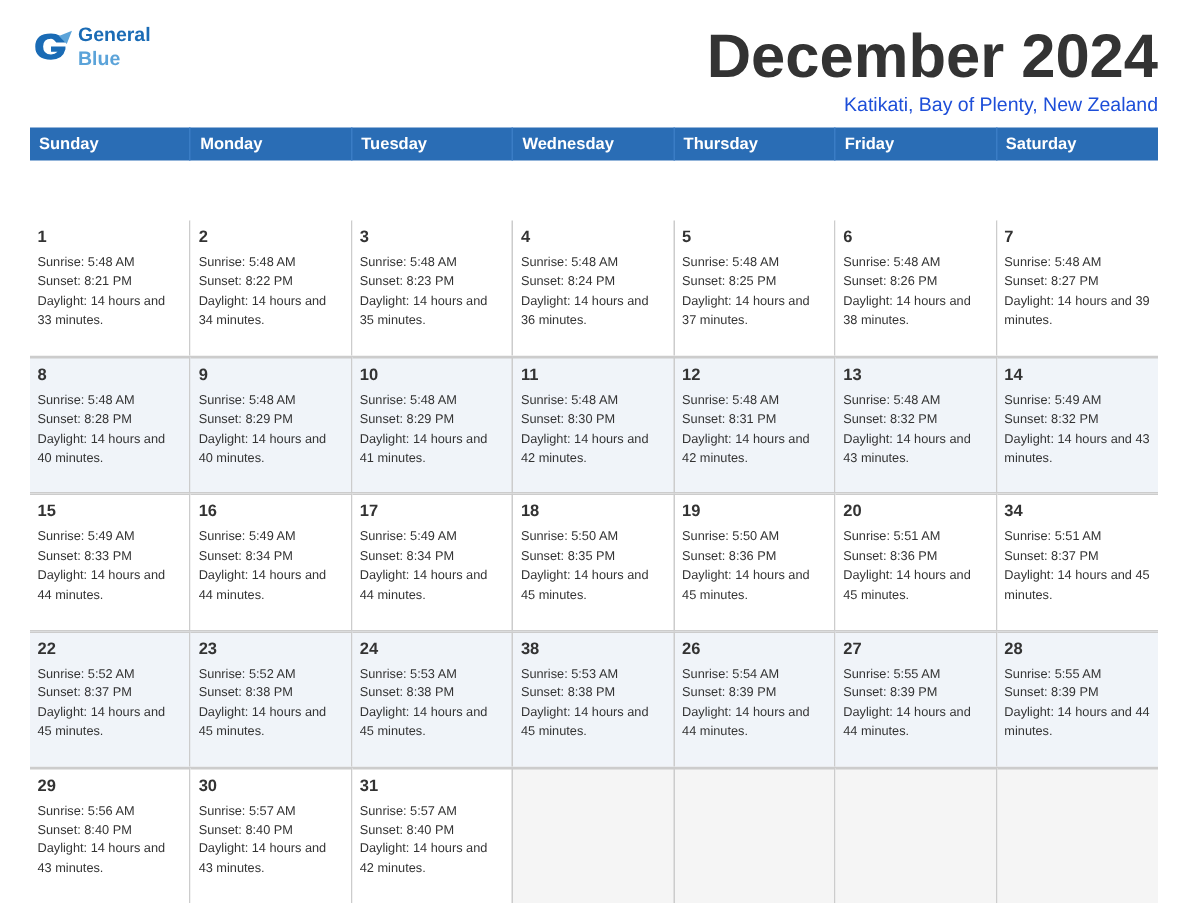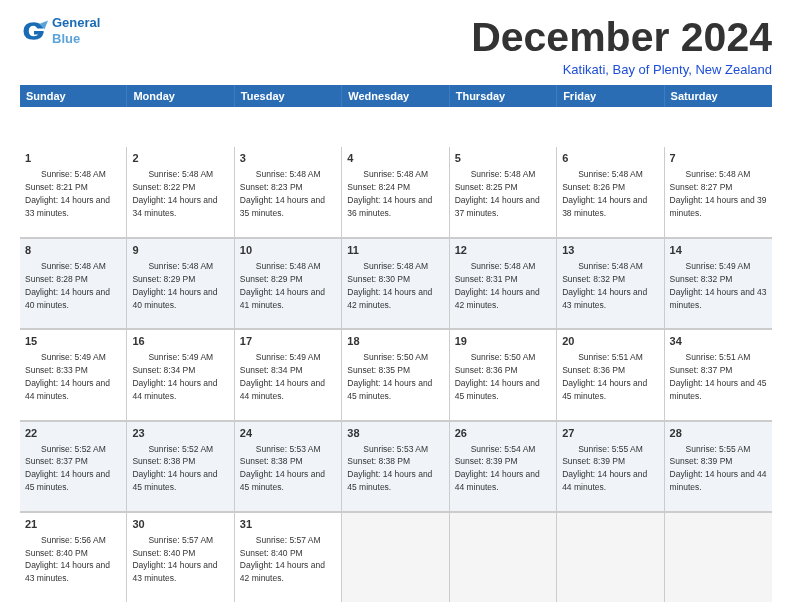--- a/index.html
+++ b/index.html
@@ -103,21 +103,20 @@
       font-size: 11px;
       font-weight: bold;
       color: #333;
       display: block;
       margin-bottom: 2px;
     }
     .cell-text {
       font-size: 8.5px;
       color: #333;
       line-height: 1.4;
-      margin-left: 16px;
     }
     .border-top-row .cal-cell {
       border-top: 1px solid #ccc;
     }
   </style>
 </head>
 <body>
 
 <div class="page">
   <div class="header">
@@ -179,21 +178,21 @@
         <div class="cal-row border-top-row">
           <div class="cal-cell alt-row"><span class="day-num">22</span><span class="cell-text">Sunrise: 5:52 AM<br>Sunset: 8:37 PM<br>Daylight: 14 hours and 45 minutes.</span></div>
           <div class="cal-cell alt-row"><span class="day-num">23</span><span class="cell-text">Sunrise: 5:52 AM<br>Sunset: 8:38 PM<br>Daylight: 14 hours and 45 minutes.</span></div>
           <div class="cal-cell alt-row"><span class="day-num">24</span><span class="cell-text">Sunrise: 5:53 AM<br>Sunset: 8:38 PM<br>Daylight: 14 hours and 45 minutes.</span></div>
           <div class="cal-cell alt-row"><span class="day-num">38</span><span class="cell-text">Sunrise: 5:53 AM<br>Sunset: 8:38 PM<br>Daylight: 14 hours and 45 minutes.</span></div>
           <div class="cal-cell alt-row"><span class="day-num">26</span><span class="cell-text">Sunrise: 5:54 AM<br>Sunset: 8:39 PM<br>Daylight: 14 hours and 44 minutes.</span></div>
           <div class="cal-cell alt-row"><span class="day-num">27</span><span class="cell-text">Sunrise: 5:55 AM<br>Sunset: 8:39 PM<br>Daylight: 14 hours and 44 minutes.</span></div>
           <div class="cal-cell alt-row"><span class="day-num">28</span><span class="cell-text">Sunrise: 5:55 AM<br>Sunset: 8:39 PM<br>Daylight: 14 hours and 44 minutes.</span></div>
         </div>
         <div class="cal-row border-top-row">
-          <div class="cal-cell"><span class="day-num">21</span><span class="cell-text">Sunrise: 5:56 AM<br>Sunset: 8:40 PM<br>Daylight: 14 hours and 43 minutes.</span></div>
+          <div class="cal-cell"><span class="day-num">29</span><span class="cell-text">Sunrise: 5:56 AM<br>Sunset: 8:40 PM<br>Daylight: 14 hours and 43 minutes.</span></div>
           <div class="cal-cell"><span class="day-num">30</span><span class="cell-text">Sunrise: 5:57 AM<br>Sunset: 8:40 PM<br>Daylight: 14 hours and 43 minutes.</span></div>
           <div class="cal-cell"><span class="day-num">31</span><span class="cell-text">Sunrise: 5:57 AM<br>Sunset: 8:40 PM<br>Daylight: 14 hours and 42 minutes.</span></div>
           <div class="cal-cell empty"></div>
           <div class="cal-cell empty"></div>
           <div class="cal-cell empty"></div>
           <div class="cal-cell empty"></div>
         </div>
       </div>
   </div>
 </div>

